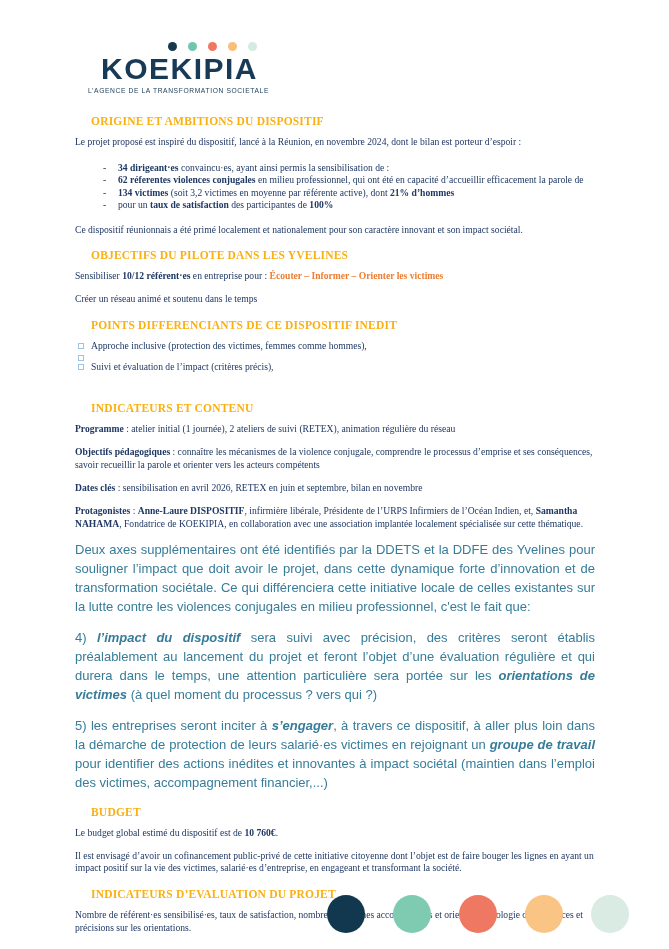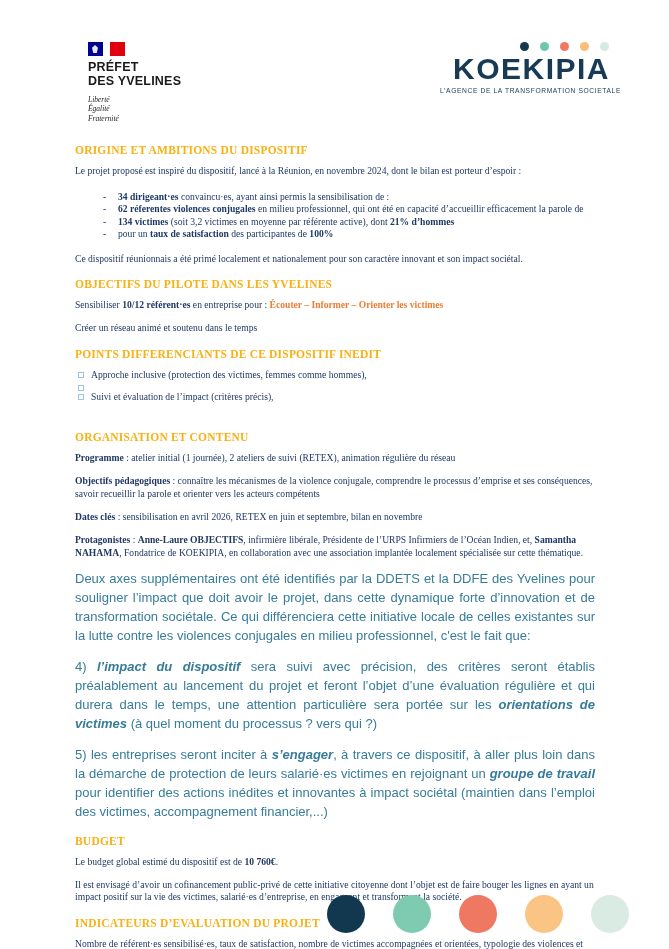--- a/index.html
+++ b/index.html
@@ -32,21 +32,21 @@
   .k-dots { display:flex; justify-content:flex-end; gap:11px; margin:0 1px 3px 0; }
   .k-dots span { width:9px; height:9px; border-radius:50%; display:block; }
   .k-name { font-family:Liberation Sans, sans-serif; font-weight:800;
     font-size:30px; letter-spacing:1.5px; color:var(--brand); line-height:1; }
   .k-tag { font-family:"Liberation Sans","DejaVu Sans",sans-serif; font-size:6.7px;
     letter-spacing:.62px; color:var(--brand); margin-top:3px; white-space:nowrap; }
   
   .content { padding: 8px 74px 0 75px; }
   .h-sec {
     font-size: 11.5px; font-weight: bold; color: var(--heading);
-    letter-spacing:.2px; margin: 13px 0 9px;
+    letter-spacing:.2px; margin: 13px 16px 9px;
   }
   .p { font-size: 9.6px; line-height: 1.32; margin: 0 0 10.5px; }
   .b { font-weight: bold; margin-top: 31px; }
   .i { font-style: italic; }
   .sans {
     font-family: "Liberation Sans", "DejaVu Sans", sans-serif;
     color: var(--sans); font-size: 13px; line-height: 1.46;
     text-align: justify; margin: 0 0 12px;
   }
   .dash-list { margin: 13px 0 12px; }
@@ -59,36 +59,20 @@
   .footer-dots { position:absolute; left:327px; bottom:16px; display:flex; }
   .footer-dots span { width:38px; height:38px; border-radius:50%; margin-right:28px; display:block; }
   .footer-dots span:last-child { margin-right:0; }
 </style>
 </head>
 <body>
 
 <div class="page" style="--heading: #F9B013; --body: #1F3864; --sans: #377C99; --brand: #173A56; --checkbox: #9DC3E6;">
 
   <div class="hdr">
-    <div class="prefet">
-      <div class="flag">
-        <div class="fb"></div>
-          <div class="fw"></div>
-          <div class="fr"></div>
-      </div>
-      <div class="prefet-name">
-        <div>PRÉFET</div>
-        <div>DES YVELINES</div>
-      </div>
-      <div class="motto">
-        <div>Liberté</div>
-        <div>Égalité</div>
-        <div>Fraternité</div>
-      </div>
-    </div>
     <div class="koekipia">
       <div class="k-dots" id="k-dots">
           <span style="background: rgb(22, 56, 78);"></span>
           <span style="background: rgb(110, 198, 172);"></span>
           <span style="background: rgb(238, 120, 98);"></span>
           <span style="background: rgb(248, 191, 120);"></span>
           <span style="background: rgb(213, 234, 224);"></span>
         </div>
       <div class="k-name">KOEKIPIA</div>
       <div class="k-tag">L’AGENCE DE LA TRANSFORMATION SOCIETALE</div>
@@ -127,25 +111,25 @@
           <span><span>Approche inclusive (protection des victimes, femmes comme hommes),</span></span>
         </div>
         <div class="cli">
           <span class="cbx"></span>
         </div>
         <div class="cli">
           <span class="cbx"></span>
           <span><span>Suivi et évaluation de l’impact (critères précis),</span></span>
         </div>
       </div>
-      <h2 class="h-sec">ORGANISATION ET CONTENU</h2>
+      <h2 class="h-sec">INDICATEURS ET CONTENU</h2>
       <p class="p"><span class="b">Programme</span><span> : atelier initial (1 journée), 2 ateliers de suivi (RETEX), animation régulière du réseau</span></p>
       <p class="p"><span class="b">Objectifs pédagogiques</span><span> : connaître les mécanismes de la violence conjugale, comprendre le processus d’emprise et ses conséquences, savoir recueillir la parole et orienter vers les acteurs compétents</span></p>
       <p class="p"><span class="b">Dates clés</span><span> : sensibilisation en avril 2026, RETEX en juin et septembre, bilan en novembre</span></p>
-      <p class="p"><span class="b">Protagonistes</span><span> : </span><span class="b">Anne-Laure OBJECTIFS</span><span>, infirmière libérale, Présidente de l’URPS Infirmiers de l’Océan Indien, et, </span><span class="b">Samantha NAHAMA</span><span>, Fondatrice de KOEKIPIA, en collaboration avec une association implantée localement spécialisée sur cette thématique.</span></p>
+      <p class="p"><span class="b">Protagonistes</span><span> : </span><span class="b">Anne-Laure DISPOSITIF</span><span>, infirmière libérale, Présidente de l’URPS Infirmiers de l’Océan Indien, et, </span><span class="b">Samantha NAHAMA</span><span>, Fondatrice de KOEKIPIA, en collaboration avec une association implantée localement spécialisée sur cette thématique.</span></p>
       <p class="p sans"><span>Deux axes supplémentaires ont été identifiés par la DDETS et la DDFE des Yvelines pour souligner l’impact que doit avoir le projet, dans cette dynamique forte d’innovation et de transformation sociétale. Ce qui différenciera cette initiative locale de celles existantes sur la lutte contre les violences conjugales en milieu professionnel, c'est le fait que:</span></p>
       <p class="p sans"><span>4) </span><span class="b i">l’impact du dispositif</span><span> sera suivi avec précision, des critères seront établis préalablement au lancement du projet et feront l’objet d’une évaluation régulière et qui durera dans le temps, une attention particulière sera portée sur les </span><span class="b i">orientations de victimes</span><span> (à quel moment du processus ? vers qui ?)</span></p>
       <p class="p sans"><span>5) les entreprises seront inciter à </span><span class="b i">s’engager</span><span>, à travers ce dispositif, à aller plus loin dans la démarche de protection de leurs salarié·es victimes en rejoignant un </span><span class="b i">groupe de travail</span><span> pour identifier des actions inédites et innovantes à impact sociétal (maintien dans l’emploi des victimes, accompagnement financier,...)</span></p>
       <h2 class="h-sec">BUDGET</h2>
       <p class="p"><span>Le budget global estimé du dispositif est de </span><span class="b">10 760€</span><span>.</span></p>
       <p class="p"><span>Il est envisagé d’avoir un cofinancement public-privé de cette initiative citoyenne dont l’objet est de faire bouger les lignes en ayant un impact positif sur la vie des victimes, salarié·es d’entreprise, en engageant et transformant la société.</span></p>
       <h2 class="h-sec">INDICATEURS D’EVALUATION DU PROJET</h2>
       <p class="p"><span>Nombre de référent·es sensibilisé·es, taux de satisfaction, nombre de victimes accompagnées et orientées, typologie des violences et précisions sur les orientations.</span></p>
     </div>
 

